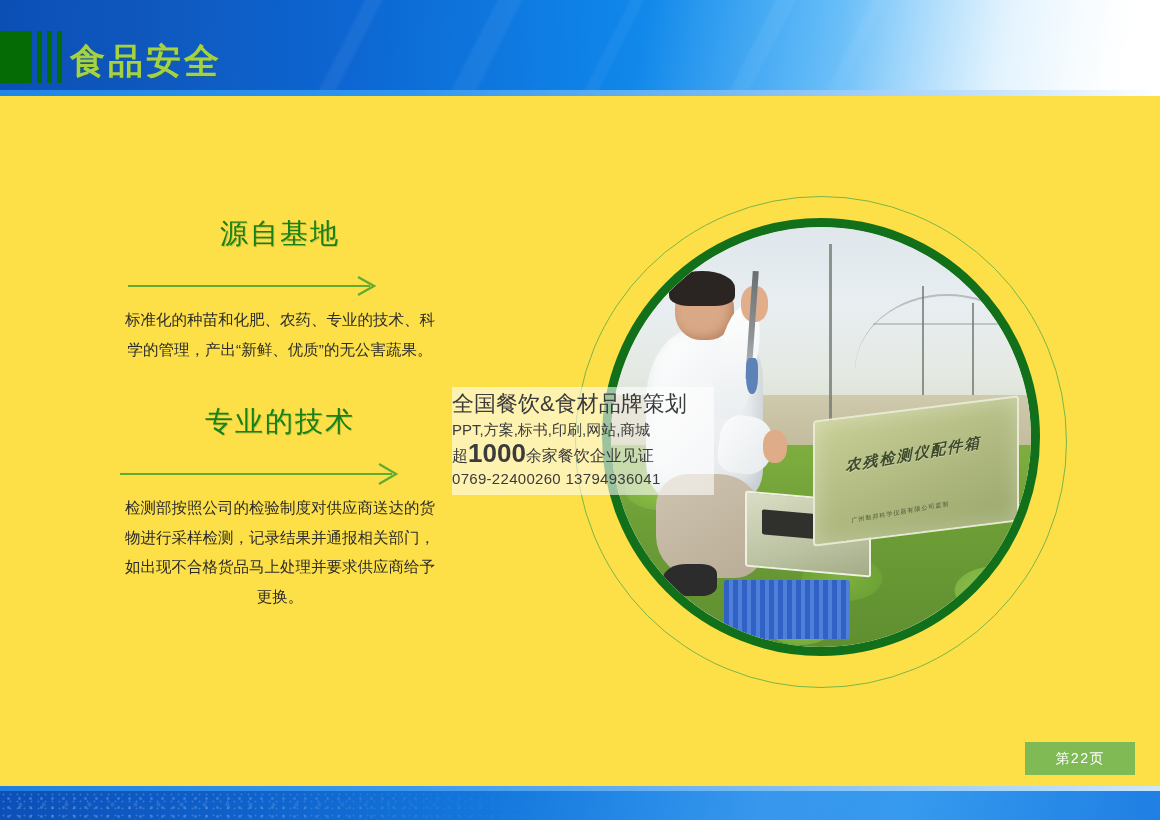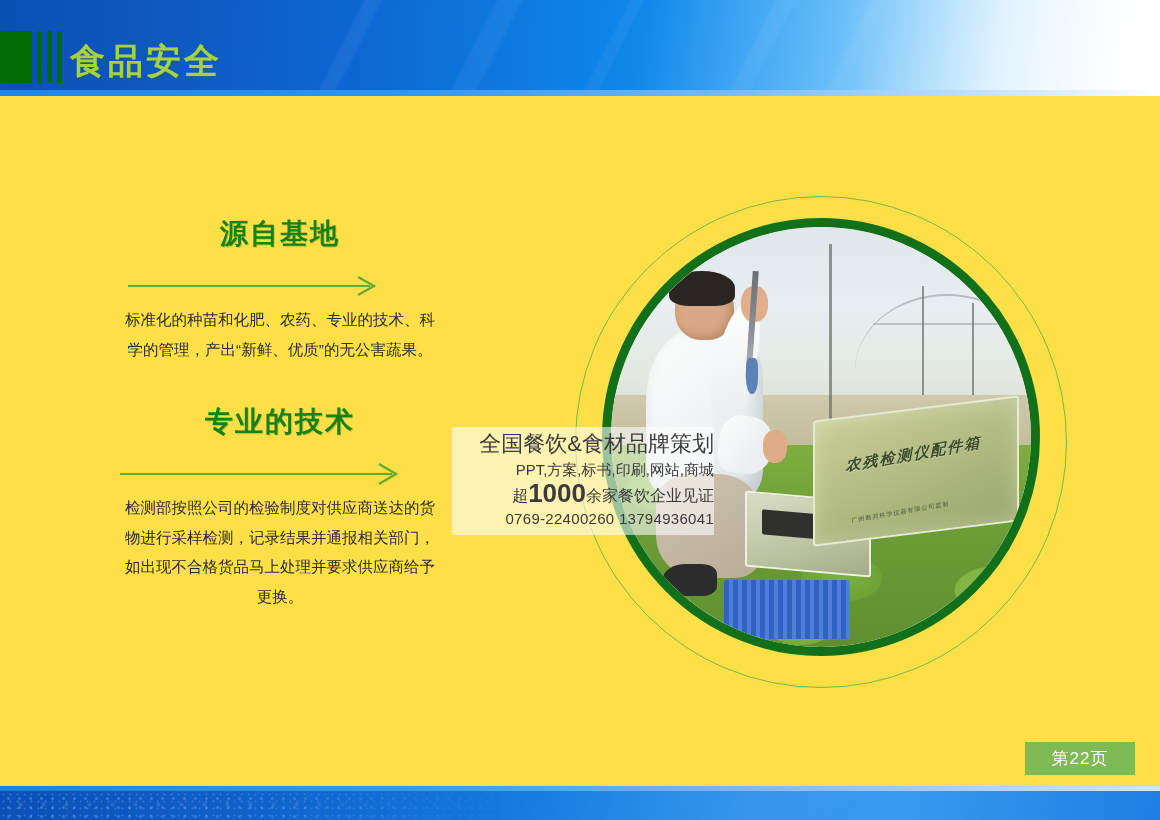--- a/index.html
+++ b/index.html
@@ -62,21 +62,21 @@
     text-shadow: 1px 1px 0 rgba(60,110,20,0.35);
     white-space:nowrap;
   }
 
   
   .left-col { position:absolute; left:120px; top:215px; width:320px; }
 
   .sec-title {
     text-align:center;
     font-size:28px;
-    font-weight:bold;
+    font-weight:normal;
     color:#178017;
     letter-spacing:2px;
     text-shadow: 1px 1px 0 rgba(0,80,0,0.20);
   }
   .arrow-wrap { position:relative; height:26px; margin-top:20px; }
   .arrow-wrap svg { display:block; }
 
   .sec-body {
     margin-top:6px;
     font-size:15.5px;
@@ -243,39 +243,39 @@
     background:repeating-linear-gradient(90deg,#2f62c4 0 5px,#4f7fd8 5px 9px);
     border-radius:3px;
   }
 
   
   .watermark {
     position:absolute; left:452px; top:387px;
     width:262px; height:108px;
     background:rgba(255,255,255,0.58);
     color:#4a4a4a;
-    text-align:right;
+    text-align:left;
     padding-top:2px;
-    margin-top:40px;
   }
   .wm-l1 { font-size:22px; line-height:30px; color:#3b3b3b; letter-spacing:0px; }
   .wm-l2 { font-size:15px; line-height:21px; color:#3b3b3b; }
   .wm-l3 { font-size:16px; line-height:26px; color:#3b3b3b; }
   .wm-l3 .big { font-size:26px; font-weight:bold; vertical-align:-1px; }
   .wm-l4 { font-size:15px; line-height:20px; color:#3b3b3b; letter-spacing:0.3px; }
 
   
   .page-badge {
     position:absolute; left:1025px; top:742px;
     width:110px; height:33px;
     background:#7fba54;
     color:#ffffff;
-    font-size:17px;
+    font-size:14px;
     display:flex; align-items:center; justify-content:center;
     letter-spacing:1px;
+    font-family:Liberation Mono, monospace;
   }
 
   
   .footer {
     position:absolute; left:0; top:786px;
     width:1160px; height:34px;
     overflow:hidden;
   }
   .footer-top {
     position:absolute; left:0; top:0; width:1160px; height:5px;

